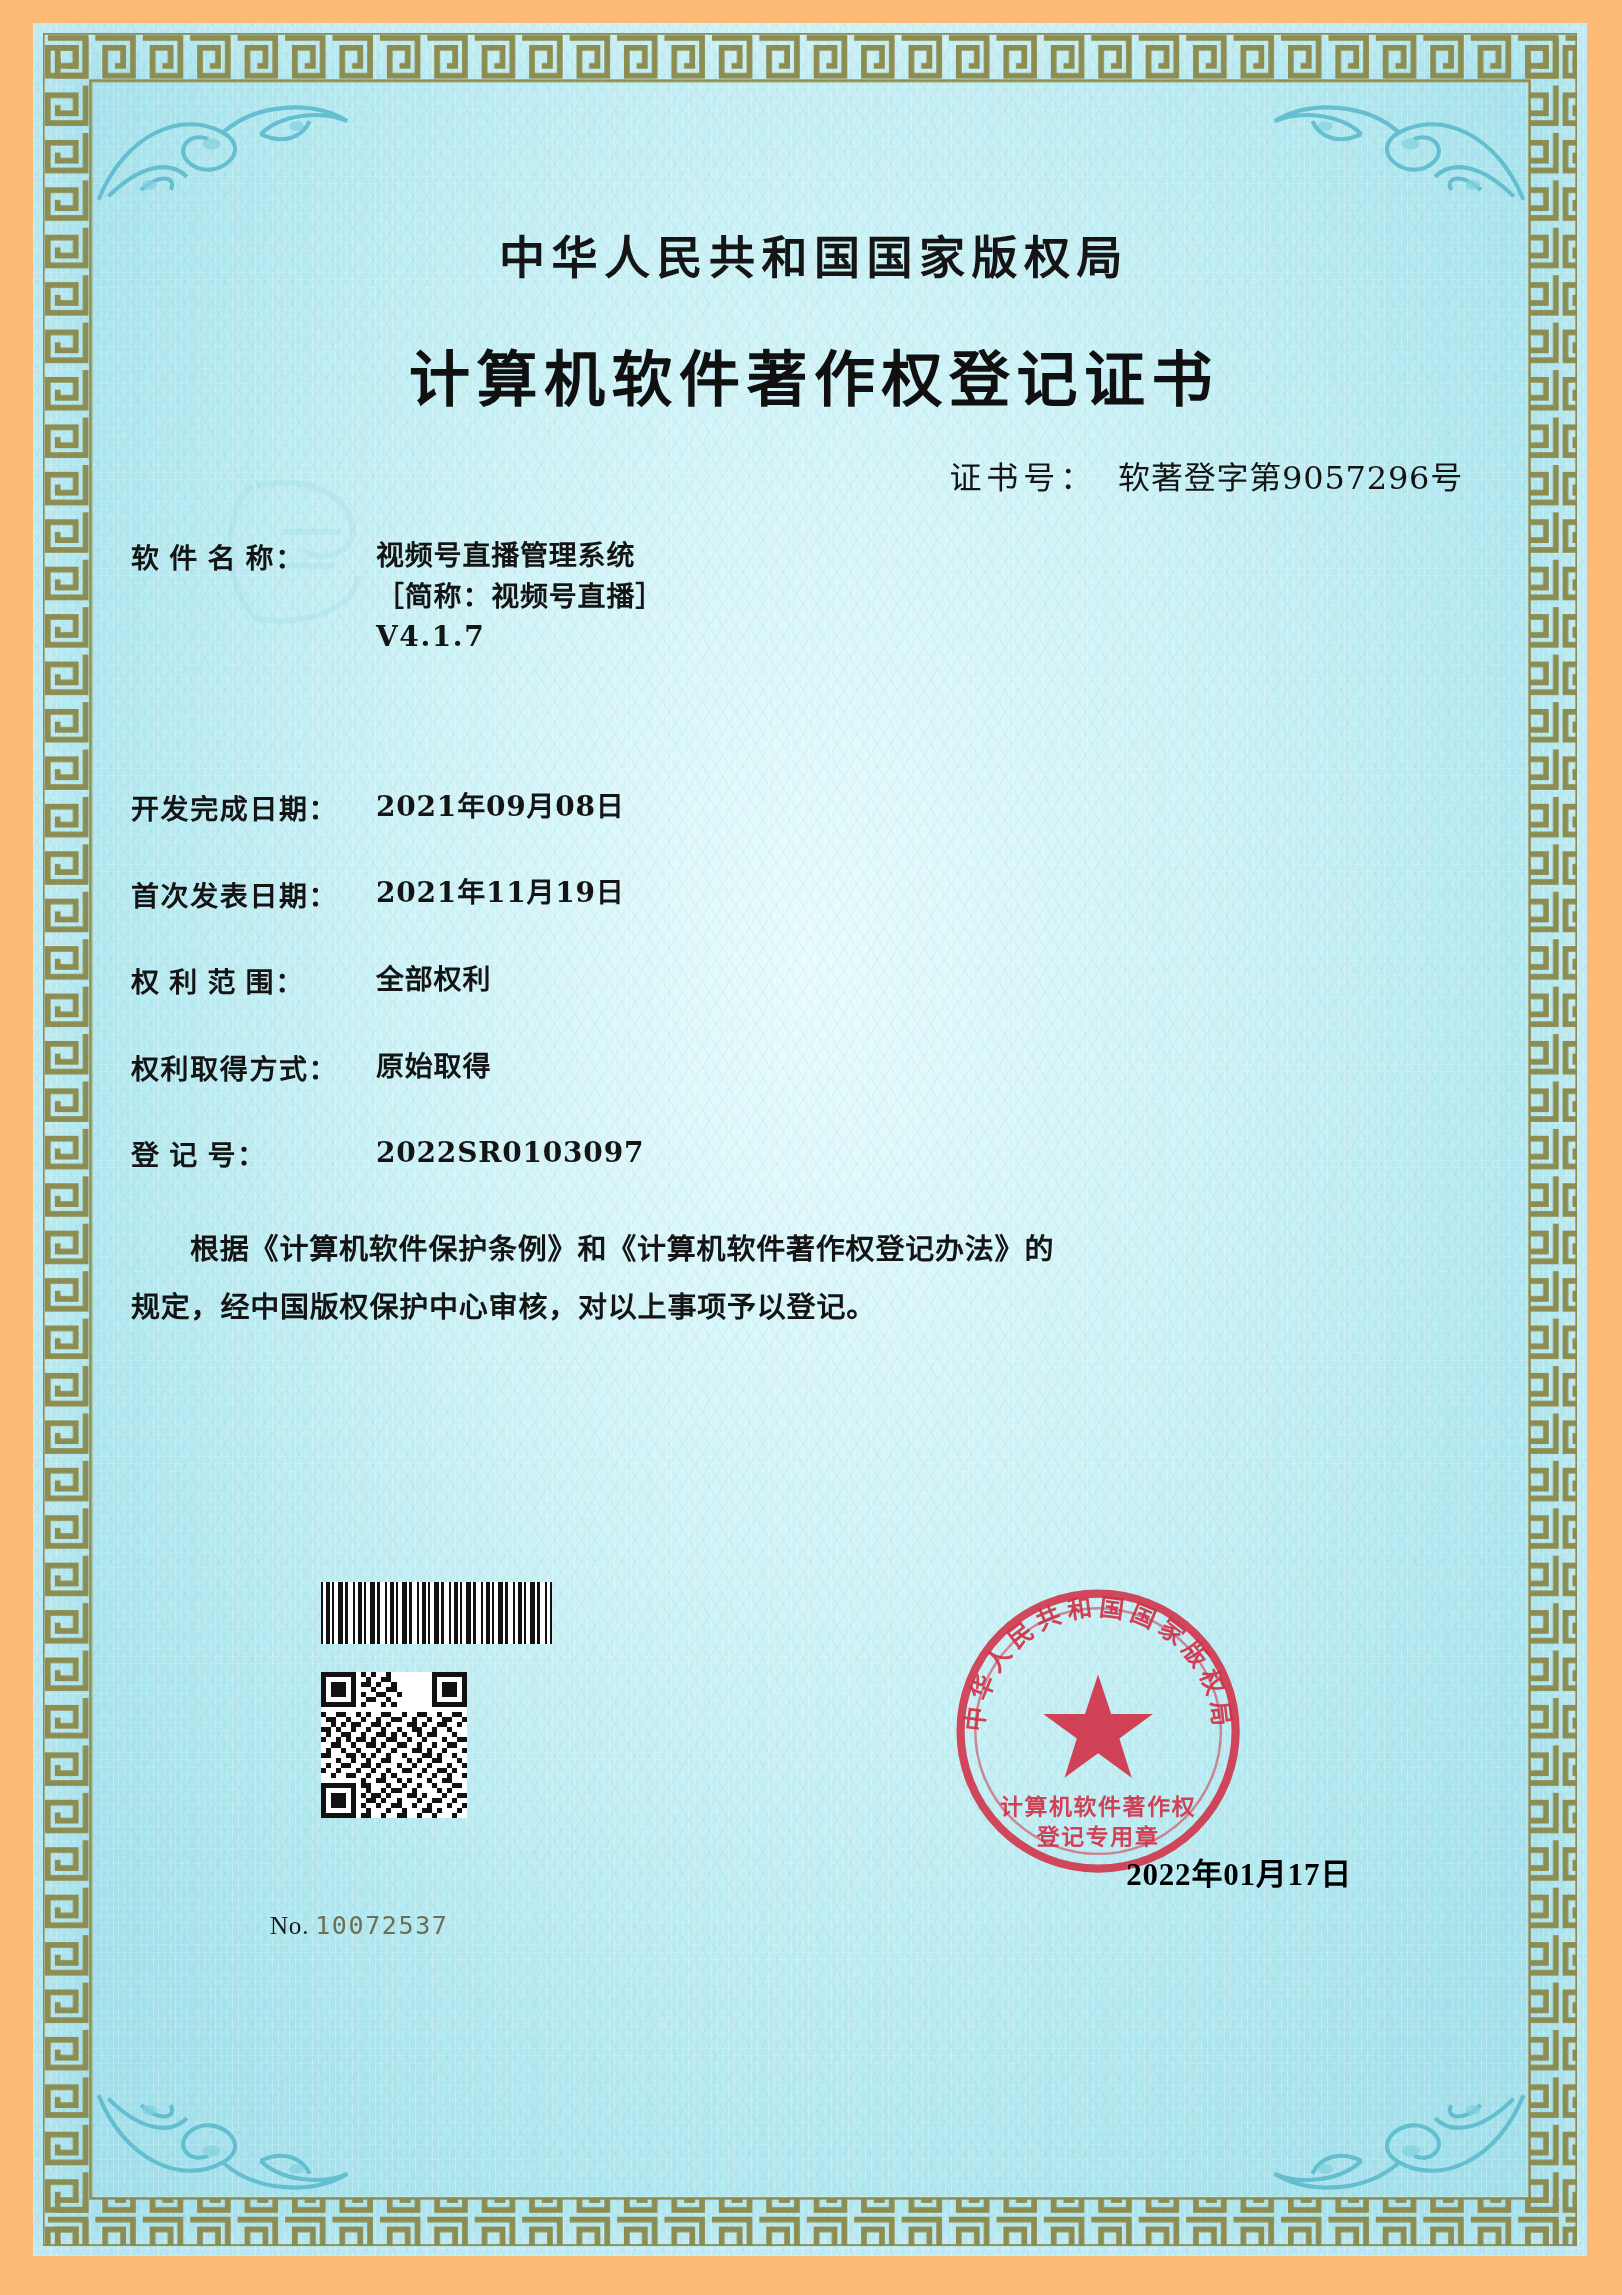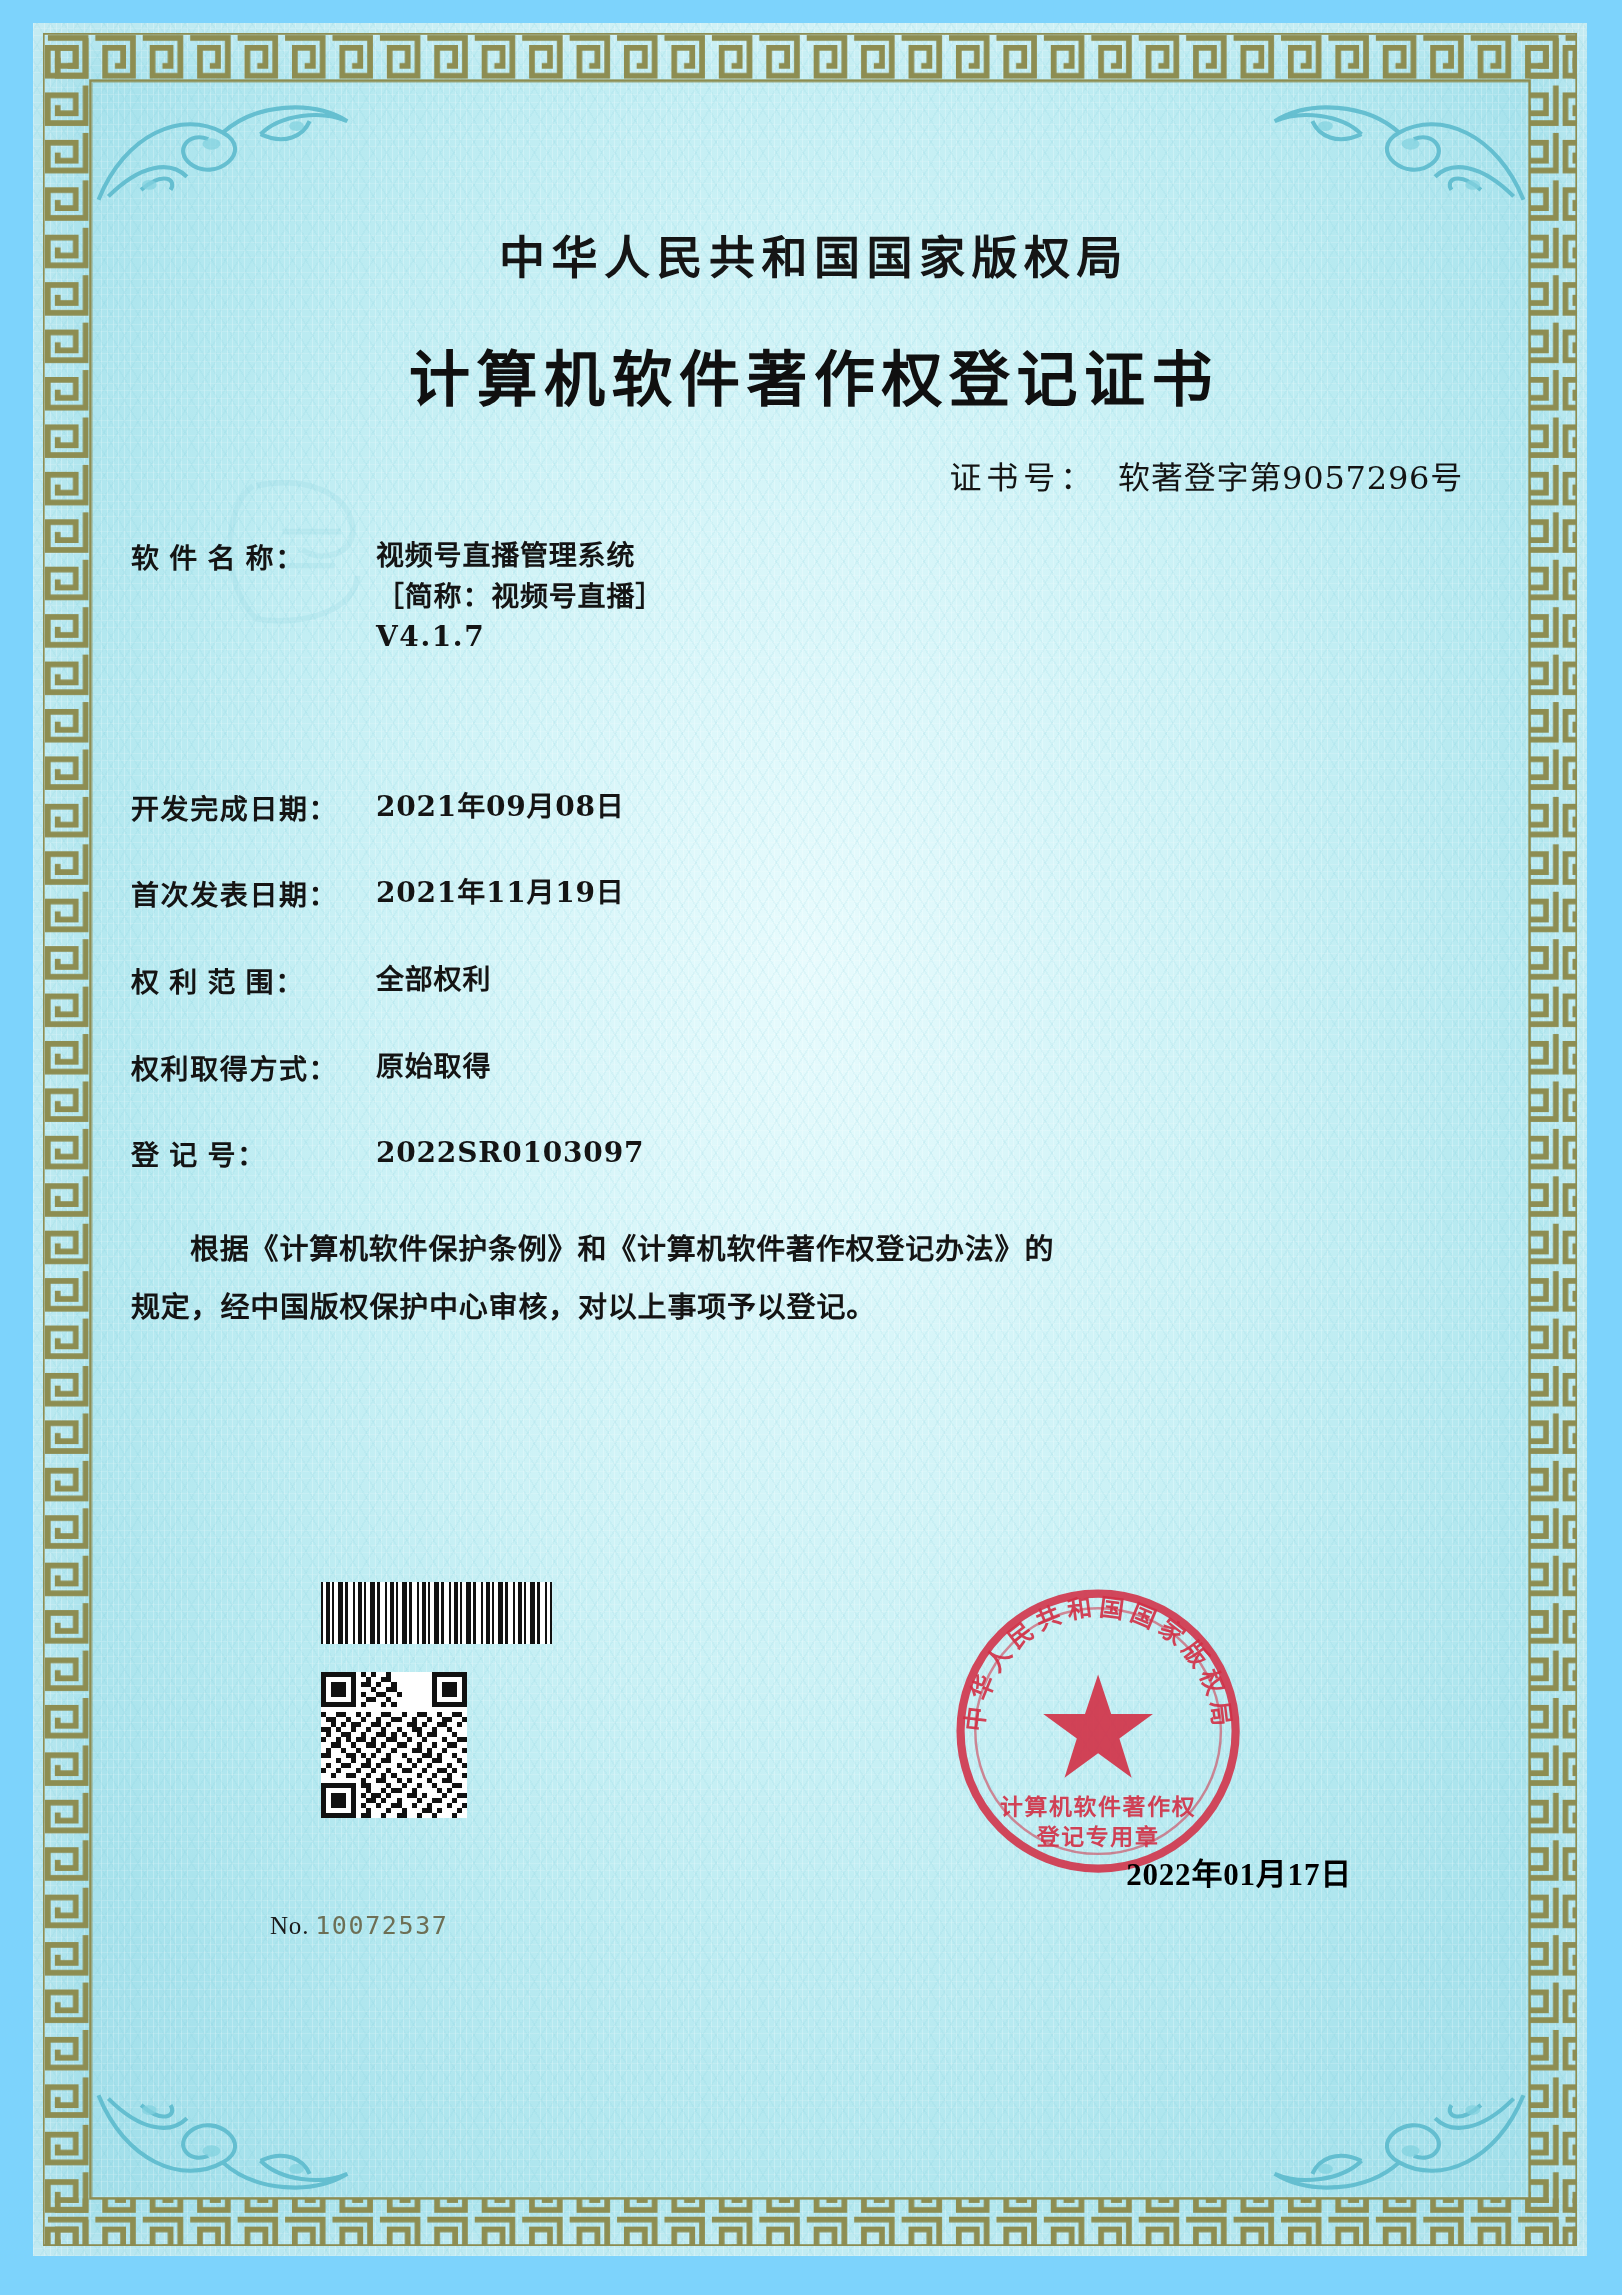--- a/index.html
+++ b/index.html
@@ -14,21 +14,21 @@
     position: relative;
     overflow: hidden;
   }
 
   
   .page {
     position: absolute;
     left: 0; top: 0;
     width: 1622px;
     height: 2295px;
-    background: #7dd3fc;
+    background: #fdba74;
   }
 
   
   .paper {
     position: absolute;
     left: 33px;
     top: 23px;
     width: 1554px;
     height: 2233px;
     background:
@@ -155,21 +155,21 @@
     font-weight: 600;
     letter-spacing: 0.8px;
     line-height: 1.45;
   }
   .field .value .l2,
   .field .value .l3 { display: block; }
   .ver { font-family: "DejaVu Serif", serif; letter-spacing: 1.6px; }
 
   .gap-lg { height: 108px; }
 
-  .field.dense { margin-bottom: 46px; }
+  .field.dense { margin-bottom: 46px; align-items: center; }
   .field.dense .value { font-family: "DejaVu Serif", "Liberation Serif", serif; }
 
   .statement {
     margin-top: 34px;
     font-size: 29px;
     line-height: 2.0;
     letter-spacing: 0.8px;
     text-indent: 59px;
     font-weight: 600;
   }

